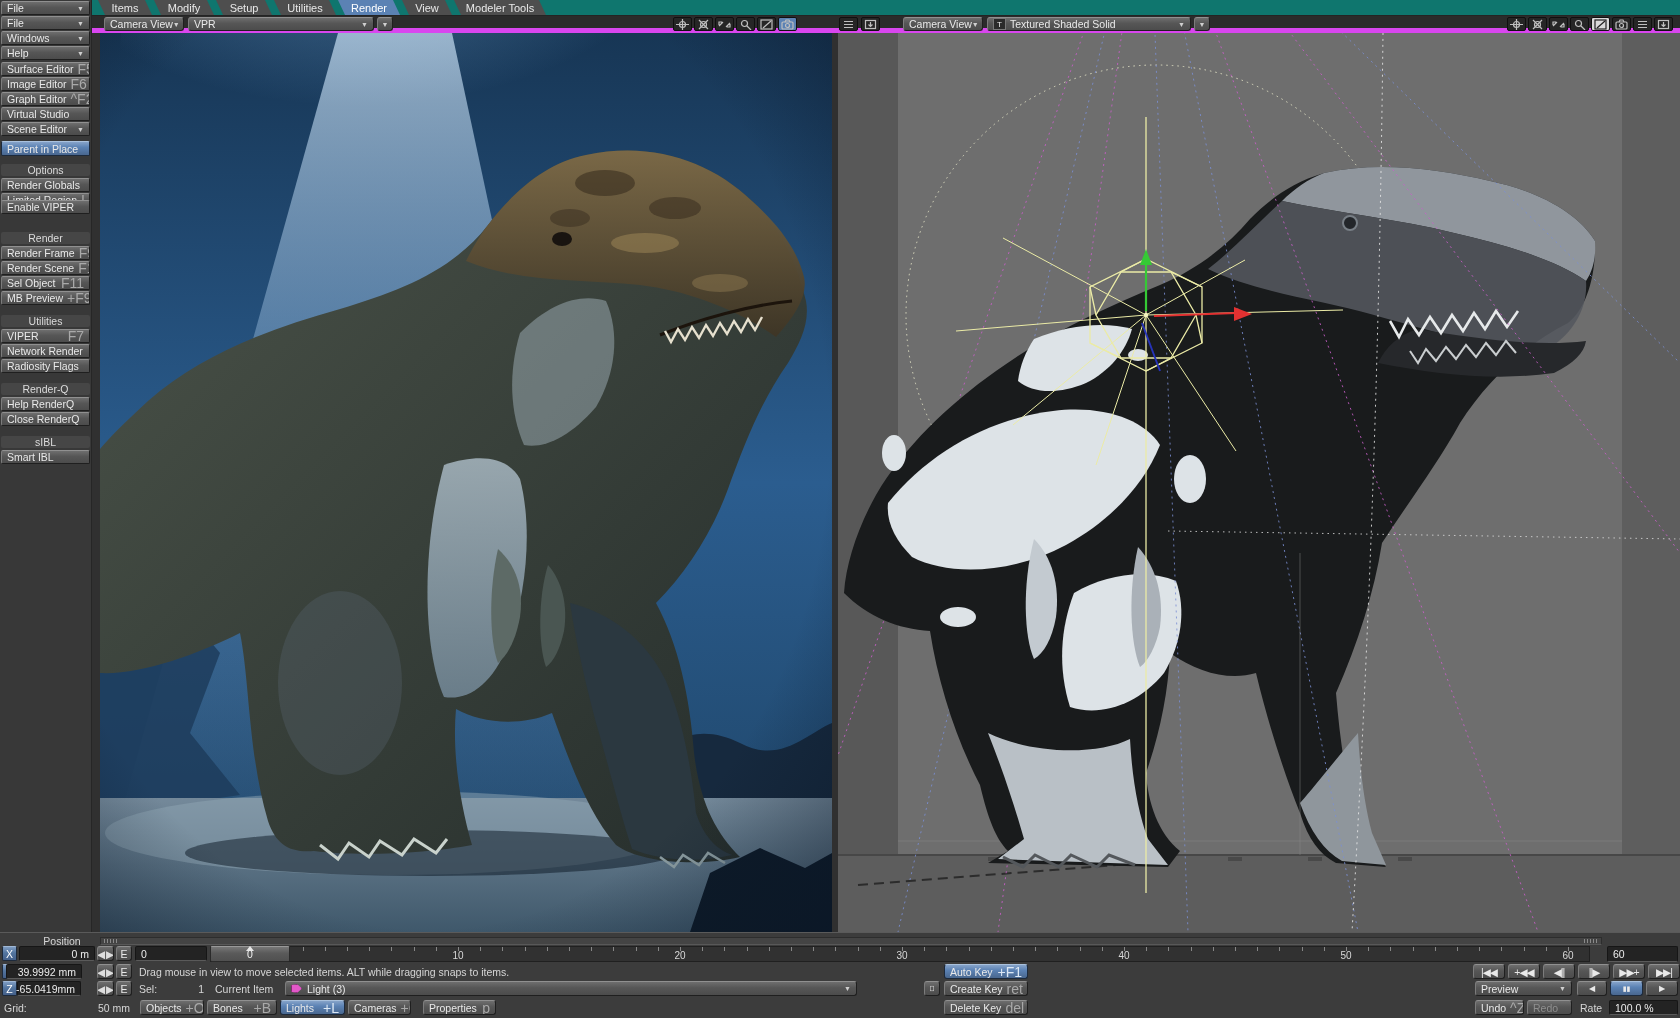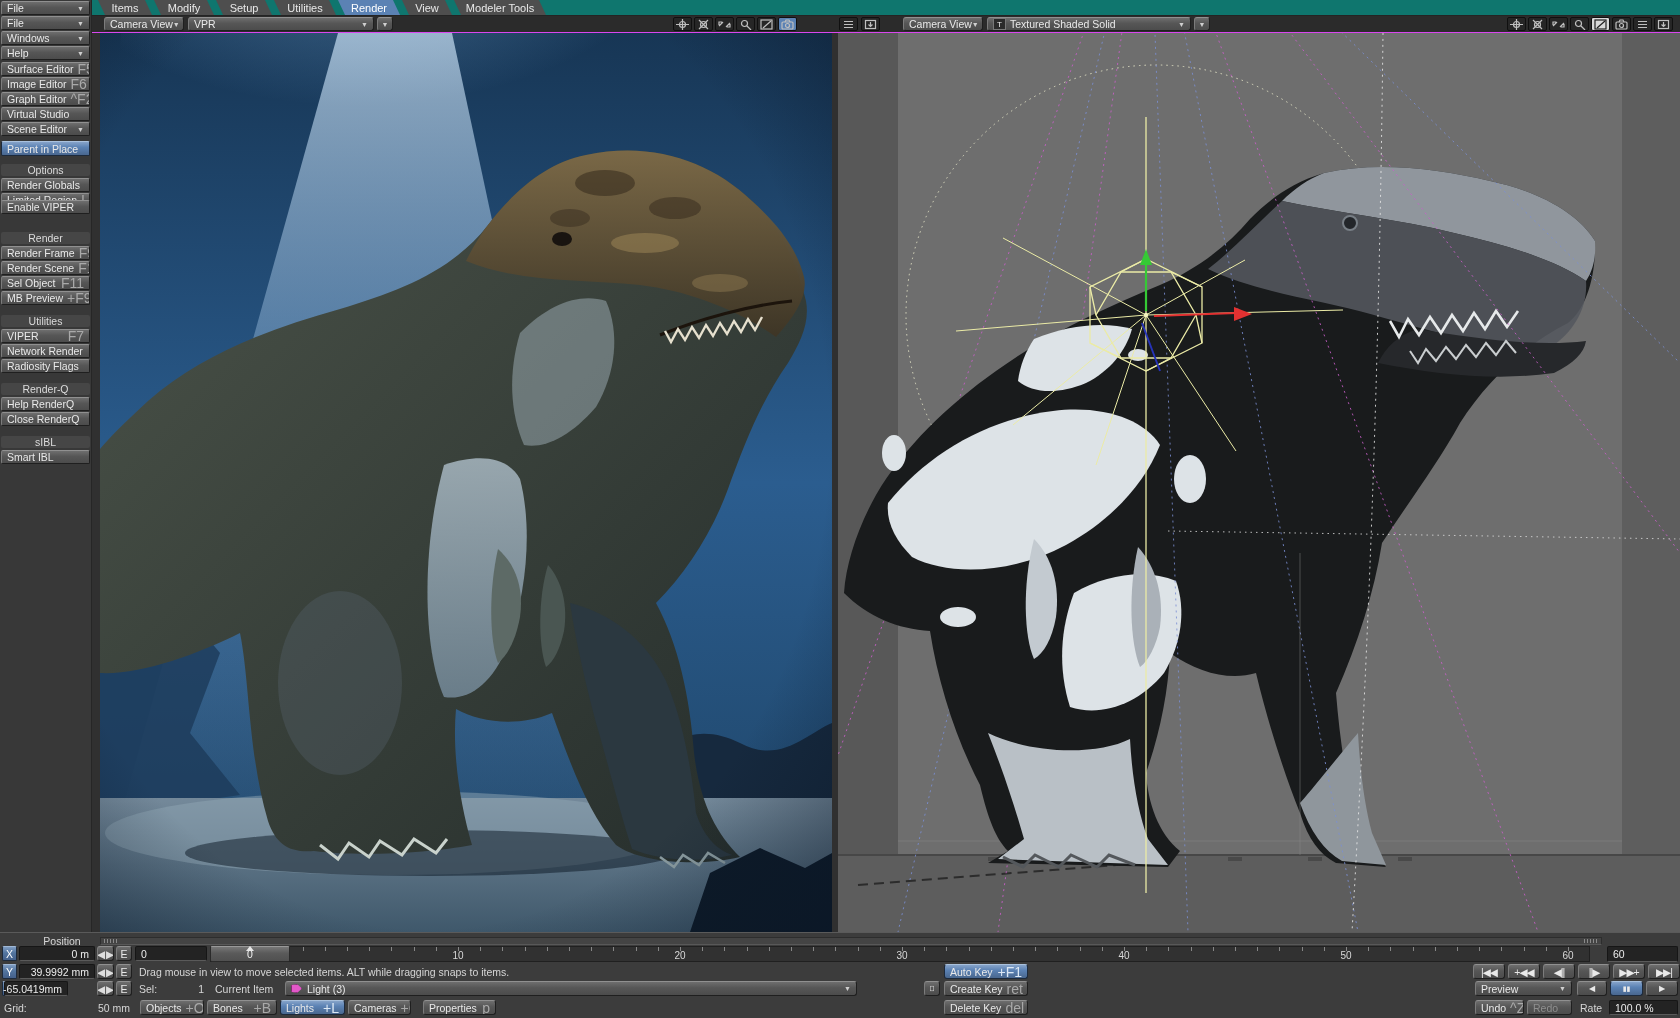--- a/index.html
+++ b/index.html
@@ -21,21 +21,21 @@
   .field.right{justify-content:flex-end;}
   .lbl{color:#d6d6d6;display:flex;align-items:center;}
   .dim{color:#9a9a9a;}
   
   .tabbar{left:92px;top:0;width:1588px;height:16px;background:#0f766e;border-bottom:1px solid #242424;box-sizing:border-box;}
   .tab{position:absolute;top:0;height:15px;display:flex;align-items:center;justify-content:center;
        background:#4e4e4e;color:#e8e8e8;clip-path:polygon(0 0,calc(100% - 7px) 0,100% 100%,7px 100%);
        font-size:11px;}
   .tab.active{background:#5b82b4;color:#fff;}
   
-  .vphead{left:92px;top:16px;width:1588px;height:17px;background:#2b2b2b;border-bottom:1px solid #d946ef;box-sizing:border-box;}
+  .vphead{left:92px;top:16px;width:1588px;height:17px;background:#2b2b2b;border-bottom:5px solid #d946ef;box-sizing:border-box;}
   .hbtn{position:absolute;top:1px;height:14px;font-size:10.5px;}
   .vicon{position:absolute;top:1px;width:19px;height:14px;background:#262626;border:1px solid #101010;
          border-radius:2px;box-sizing:border-box;display:flex;align-items:center;justify-content:center;}
   .vicon svg{stroke:#bfbfbf;fill:none;stroke-width:1.2;}
   .vicon.on-blue{background:#5b82b4;}
   .vicon.on-lite{background:#d9d9d9;}
   .vicon.on-lite svg{stroke:#222;}
   .badge{width:11px;height:10px;background:#2a2a2a;border:1px solid #777;color:#eee;font-size:8px;
          display:inline-flex;align-items:center;justify-content:center;margin-right:4px;}
   
@@ -468,40 +468,40 @@
       <span class="rnum" style="left:456px">20</span>
       <span class="rnum" style="left:678px">30</span>
       <span class="rnum" style="left:900px">40</span>
       <span class="rnum" style="left:1122px">50</span>
       <span class="rnum" style="left:1344px">60</span>
     </div>
     <div class="tslider" style="left:210px;top:13px;width:80px;height:16px;font-size:10.5px">0</div>
     <div class="row-el field" style="left:1607px;top:13px;width:71px;height:16px">60</div>
 
     <div class="row-el axis" style="left:2px;top:31px;width:15px">Y</div>
-    <div class="row-el field right" style="left:19px;top:31px;width:76px">39.9992 mm</div>
+    <div class="row-el field right" style="left:6px;top:31px;width:76px">39.9992 mm</div>
     <div class="row-el raised spin" style="left:97px;top:31px;width:17px">
         <span>◀</span>
         <span>▶</span>
       </div>
     <div class="row-el raised" style="left:116px;top:31px;width:16px;justify-content:center">E</div>
     <div class="row-el lbl" style="left:139px;top:31px;width:800px">Drag mouse in view to move selected items. ALT while dragging snaps to items.</div>
     <div class="row-el raised blue" style="left:944px;top:31px;width:84px">
         <span>Auto Key</span>
         <span class="sc" style="color:#dce8f5">+F1</span>
       </div>
     <div class="row-el raised glyph-sm" style="left:1473px;top:31px;width:32px;justify-content:center">|◀◀</div>
     <div class="row-el raised glyph-sm" style="left:1508px;top:31px;width:32px;justify-content:center">+◀◀</div>
     <div class="row-el raised glyph-sm" style="left:1543px;top:31px;width:32px;justify-content:center">◀||</div>
     <div class="row-el raised glyph-sm" style="left:1578px;top:31px;width:32px;justify-content:center">||▶</div>
     <div class="row-el raised glyph-sm" style="left:1613px;top:31px;width:32px;justify-content:center">▶▶+</div>
     <div class="row-el raised glyph-sm" style="left:1648px;top:31px;width:32px;justify-content:center">▶▶|</div>
 
     <div class="row-el axis" style="left:2px;top:48px;width:15px">Z</div>
-    <div class="row-el field right" style="left:4px;top:48px;width:64px">-65.0419mm</div>
+    <div class="row-el field right" style="left:17px;top:48px;width:64px">-65.0419mm</div>
     <div class="row-el raised spin" style="left:97px;top:48px;width:17px">
         <span>◀</span>
         <span>▶</span>
       </div>
     <div class="row-el raised" style="left:116px;top:48px;width:16px;justify-content:center">E</div>
     <div class="row-el lbl" style="left:139px;top:48px">Sel:</div>
     <div class="row-el lbl" style="left:168px;top:48px;width:36px;justify-content:flex-end">1</div>
     <div class="row-el lbl" style="left:215px;top:48px">Current Item</div>
     <div class="row-el raised" style="left:285px;top:48px;width:572px">
       <span class="lightswatch"></span>

